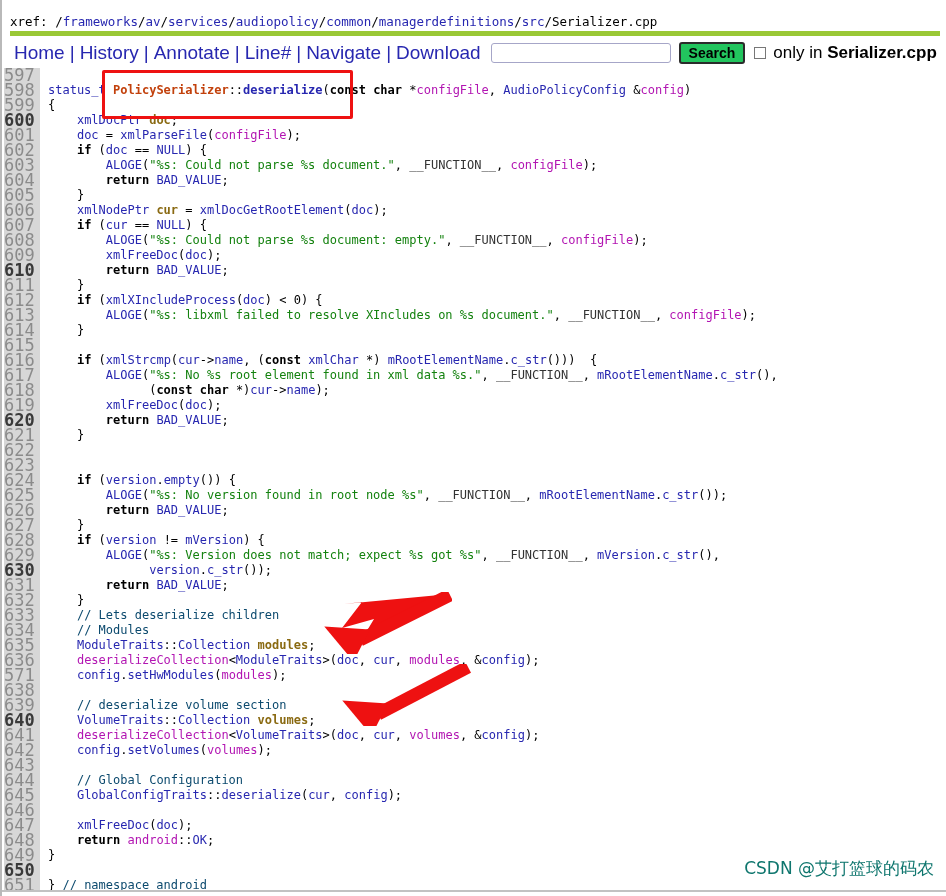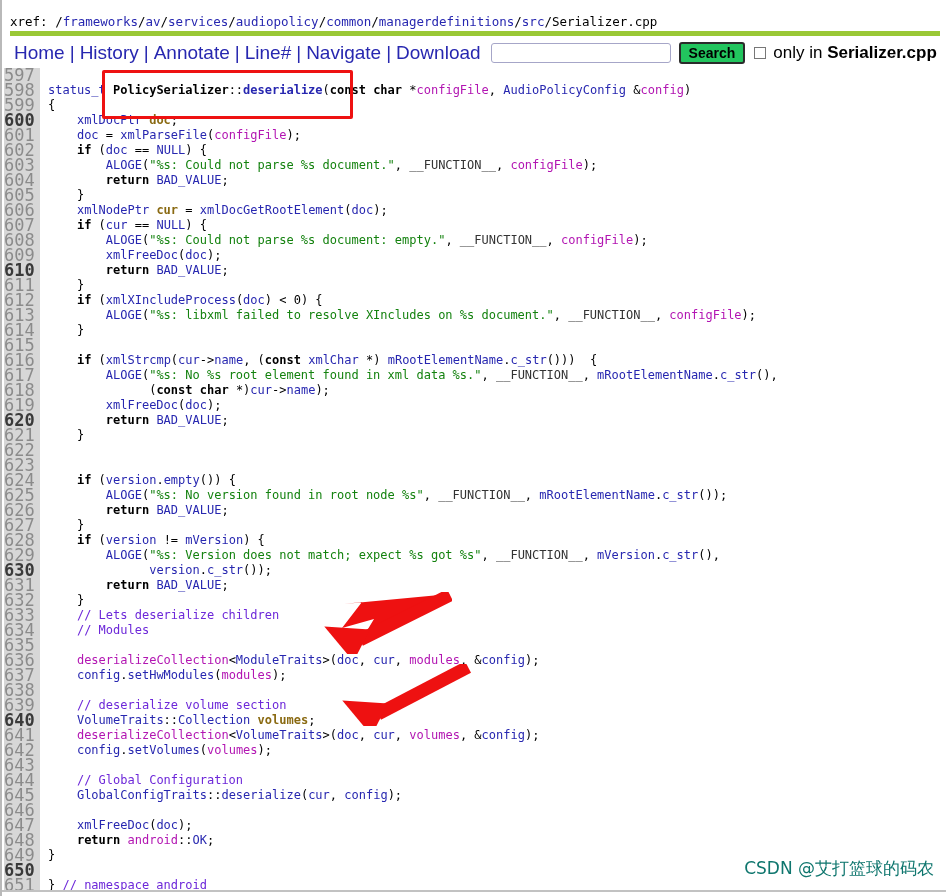--- a/index.html
+++ b/index.html
@@ -71,27 +71,27 @@
     font-size:17px;line-height:15px;user-select:none;
   }
   .ln.major{color:#3a3a3a;font-weight:bold;}
   .src{
     padding-left:8px;white-space:pre;color:#000;line-height:15px;
     font-size:12px;
   }
   
   .kw{color:#000;font-weight:bold;}
   .str{color:#14820f;}
-  .cmt{color:#6d28d9;}
+  .cmt{color:#0c4a6e;}
   .typ{color:#2727b0;}
   .fn{color:#2727b0;font-weight:bold;}
   .var{color:#b215b2;font-weight:normal;}
   .decl{color:#8a6a12;font-weight:bold;}
   .mac{color:#333;}
-  .cls{color:#000000;font-weight:bold;}
+  .cls{color:#c2410c;font-weight:bold;}
   .plain{color:#000;}
 
   
   .redbox{
     position:absolute;left:100px;top:70px;width:245px;height:43px;
     border:3px solid #ee1111;border-radius:2px;pointer-events:none;
   }
   .arrow{position:absolute;pointer-events:none;}
 
   
@@ -268,27 +268,28 @@
       <div class="ln-row">
         <span class="ln">633</span>
         <span class="src">    <span class="cmt">// Lets deserialize children</span></span>
       </div>
       <div class="ln-row">
         <span class="ln">634</span>
         <span class="src">    <span class="cmt">// Modules</span></span>
       </div>
       <div class="ln-row">
         <span class="ln">635</span>
+        <span class="src">    <span class="typ">ModuleTraits</span><span class="plain">::</span><span class="typ">Collection</span> <span class="decl">modules</span><span class="plain">;</span></span>
       </div>
       <div class="ln-row">
         <span class="ln">636</span>
         <span class="src">    <span class="var">deserializeCollection</span><span class="plain">&lt;</span><span class="typ">ModuleTraits</span><span class="plain">&gt;(</span><span class="typ">doc</span><span class="plain">, </span><span class="typ">cur</span><span class="plain">, </span><span class="var">modules</span><span class="plain">, &amp;</span><span class="typ">config</span><span class="plain">);</span></span>
       </div>
       <div class="ln-row">
-        <span class="ln">637</span>
+        <span class="ln">571</span>
         <span class="src">    <span class="typ">config</span><span class="plain">.</span><span class="typ">setHwModules</span><span class="plain">(</span><span class="var">modules</span><span class="plain">);</span></span>
       </div>
       <div class="ln-row">
         <span class="ln">638</span>
         <span class="src">&nbsp;</span>
       </div>
       <div class="ln-row">
         <span class="ln">639</span>
         <span class="src">    <span class="cmt">// deserialize volume section</span></span>
       </div>

